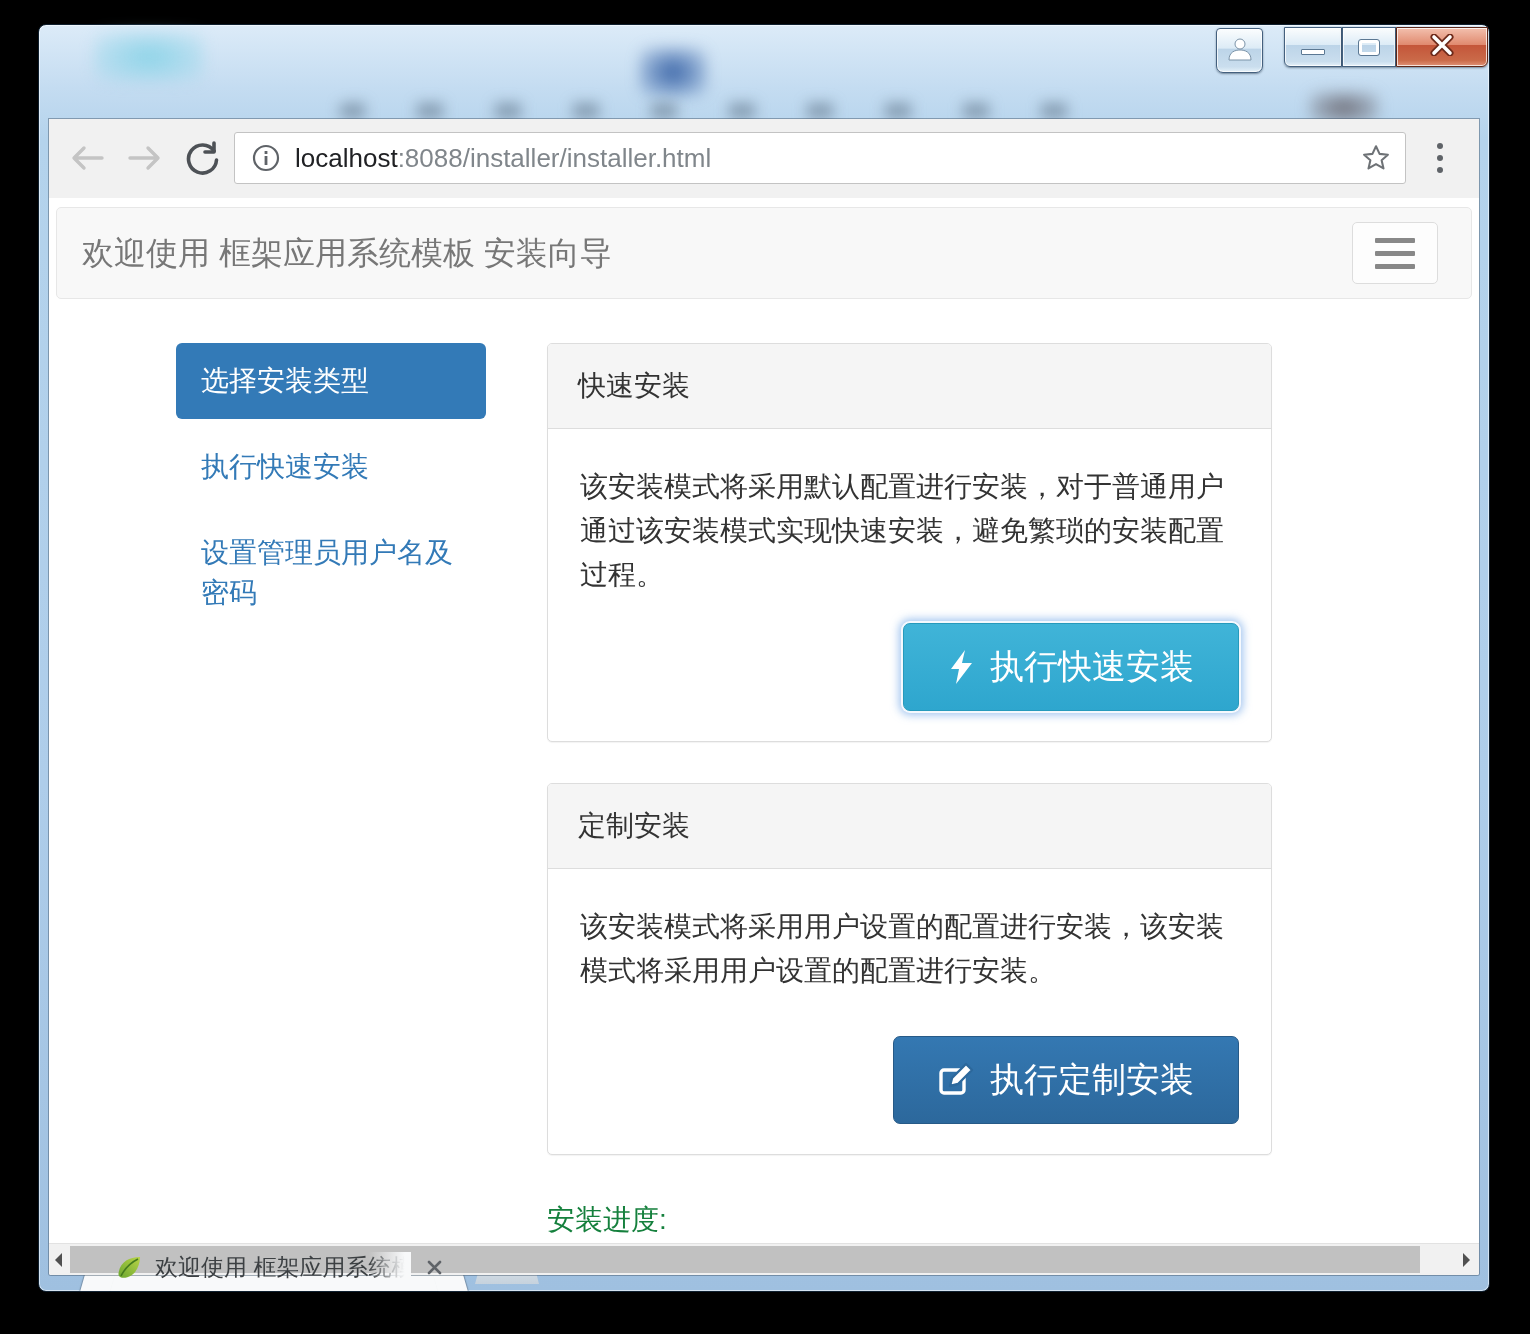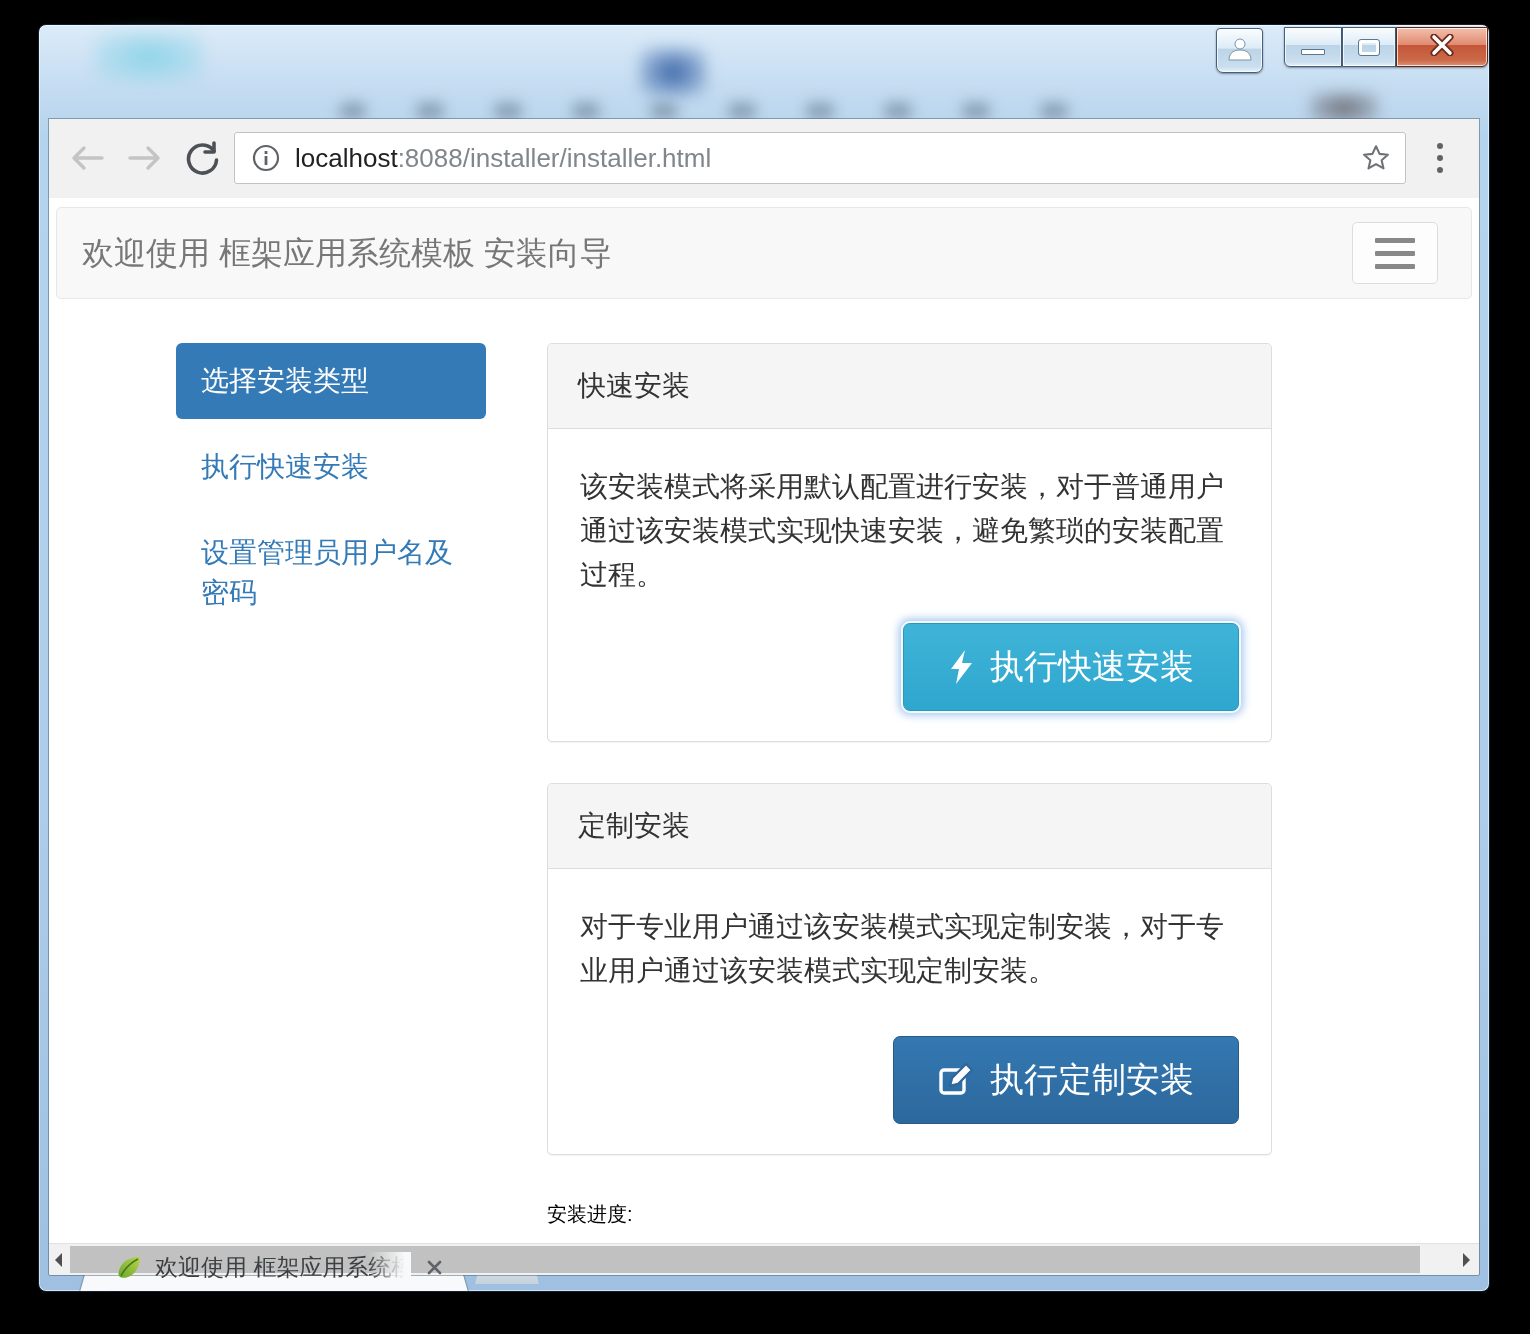--- a/index.html
+++ b/index.html
@@ -86,21 +86,21 @@
   .panel-heading { background:#f5f5f5; border-bottom:1px solid #ddd; border-radius:4px 4px 0 0;
     padding:22px 30px; font-size:28px; line-height:40px; color:#333; }
   .panel-body { padding:36px 32px 30px; font-size:28px; line-height:44px; color:#333; }
   .btn-row { text-align:right; margin-top:26px; }
   .btn { display:inline-flex; align-items:center; gap:16px; height:88px; padding:0 44px;
     font-size:34px; color:#fff; border-radius:7px; border:1px solid; cursor:pointer; }
   .btn-info { background:linear-gradient(#40b4d8,#2ea6ce); border-color:#269abc;
     box-shadow:0 0 0 2px rgba(255,255,255,.85), 0 0 9px 4px rgba(110,165,230,.65); }
   .btn-primary { background:linear-gradient(#3478b2,#2c689c); border-color:#275a87;margin-top:17px; }
 
-  .progress-label { margin-top:46px; font-size:20px; color:#000000; }
+  .progress-label { margin-top:46px; font-size:28px; color:#15803d; }
   .progress { margin-top:26px; height:34px; background:#f5f5f5; border-radius:5px;
     box-shadow:inset 0 1px 2px rgba(0,0,0,.1); overflow:hidden; }
   .progress-fill { height:100%; background:#4fbcdc; color:#fff; font-size:24px; line-height:34px;
     text-align:center; white-space:nowrap; }
 
   
   .hscroll { position:absolute; left:0; right:0; bottom:0; height:32px; background:#f1f1f1; border-top:1px solid #e2e2e2; }
   .hs-thumb { position:absolute; left:21px; top:2px; bottom:2px; width:1350px; background:#c1c1c1; }
   .hs-arrow { position:absolute; top:9px; width:0; height:0; border:7px solid transparent; }
   .hs-left  { left:6px;  border-right-color:#505050; border-left-width:0; }
@@ -241,21 +241,21 @@
                   </span>
                   <span>执行快速安装</span>
                 </button>
               </div>
             </div>
           </div>
 
           <div class="panel">
             <div class="panel-heading">定制安装</div>
             <div class="panel-body">
-              <div>对于专业用户通过该安装模式实现定制安装，对于专业用户通过该安装模式实现定制安装。</div>
+              <div>该安装模式将采用用户设置的配置进行安装，该安装模式将采用用户设置的配置进行安装。</div>
               <div class="btn-row">
                 <button class="btn btn-primary">
                   <span style="display:flex;">
                     <svg width="36" height="36" viewBox="0 0 36 36">
                       <rect x="3" y="8" width="23" height="23" rx="3" fill="none" stroke="#fff" stroke-width="3.4"></rect>
                       <path d="M28 2 L34 8 L20 22 L12 24 L14 16 Z" fill="#fff" stroke="#2c689c" stroke-width="2.4" stroke-linejoin="round"></path>
                     </svg>
                   </span>
                   <span>执行定制安装</span>
                 </button>

